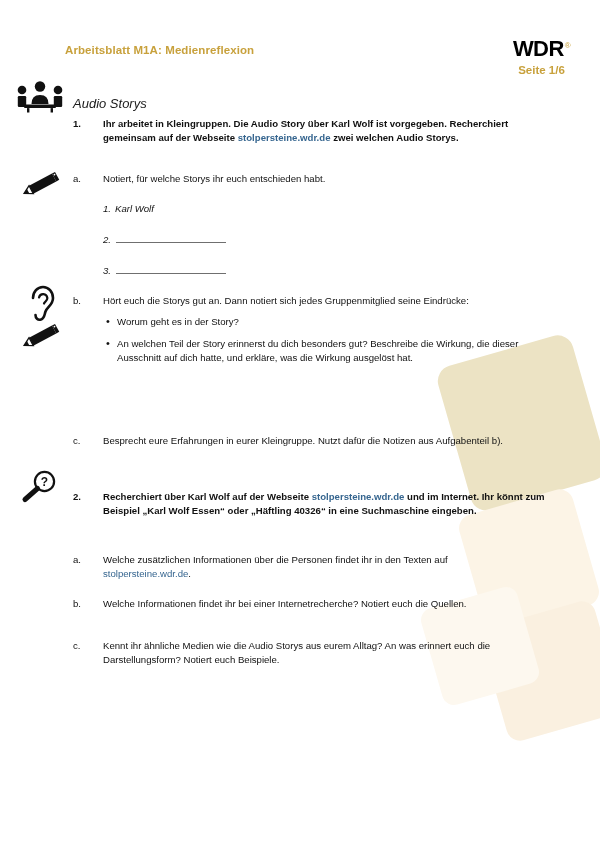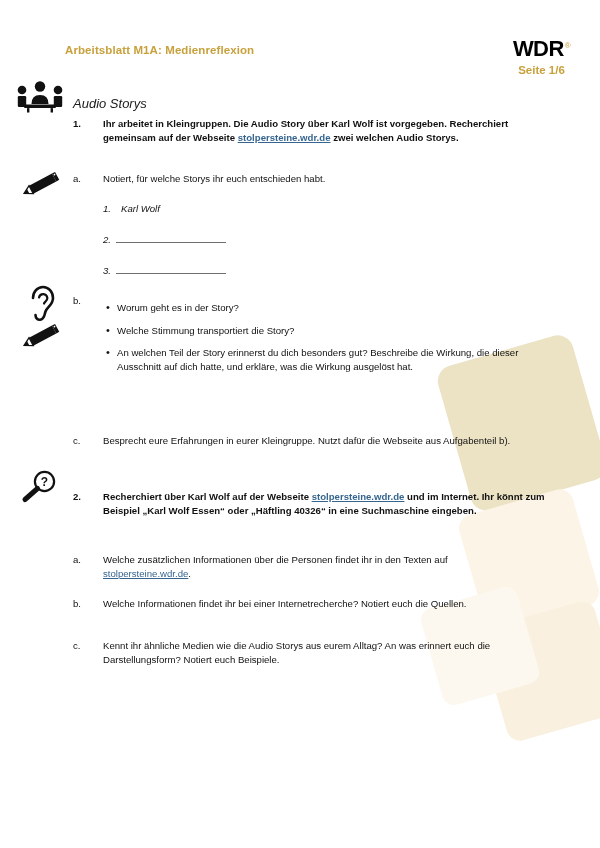--- a/index.html
+++ b/index.html
@@ -135,21 +135,20 @@
     width: 26px;
     font-size: 9.6px;
     color: #111111;
   }
   .marker.bold { font-weight: 700; }
   .body-text { margin-left: 30px; }
   .body-text.bold { font-weight: 700; }
 
   a.link, .link {
     color: #35658f;
-    text-decoration: underline;
   }
 
   ul.bullets {
     margin: 7px 0 0 44px;
     padding: 0;
     list-style: none;
   }
   ul.bullets li {
     position: relative;
     margin-bottom: 9px;
@@ -175,21 +174,21 @@
     align-items: baseline;
   }
   .ans-num { width: 11px; display: inline-block; }
   .ans-line {
     display: inline-block;
     width: 110px;
     border-bottom: 1px solid #6f6f6f;
     height: 10px;
     margin-left: 2px;
   }
-  .ans-txt { margin-left: 7px; }
+  .ans-txt { margin-left: 1px; }
 </style>
 </head>
 <body>
 
 <div class="page">
 
   <div class="deco-layer">
     <div class="deco deco-main"></div>
     <div class="deco deco-light-1"></div>
     <div class="deco deco-light-2"></div>
@@ -278,30 +277,30 @@
           <path d="M16 12.5 L8 17 L16 21.5 Z" fill="#fff" stroke="#111" stroke-width="1.3"></path>
           <path d="M12.6 14.4 L8 17 L12.6 19.6 Z" fill="#111"></path>
           <rect x="42" y="12.5" width="3.4" height="9" fill="#111"></rect>
           <circle cx="43.7" cy="14.6" r="0.9" fill="#fff"></circle>
         </g>
       </svg>
     </div>
 
     <div class="blk" style="left:73px; top:294px; width:450px;">
       <span class="marker">b.</span>
+      <div class="body-text">Hört euch die Storys gut an. Dann notiert sich jedes Gruppenmitglied seine Eindrücke:</div>
       <ul class="bullets">
         <li>Worum geht es in der Story?</li>
-        <li>Welche Stimmung transportiert die Story?</li>
         <li>An welchen Teil der Story erinnerst du dich besonders gut? Beschreibe die Wirkung, die dieser Ausschnitt auf dich hatte, und erkläre, was die Wirkung ausgelöst hat.</li>
       </ul>
     </div>
 
     <div class="blk" style="left:73px; top:434px; width:440px;">
       <span class="marker">c.</span>
-      <div class="body-text">Besprecht eure Erfahrungen in eurer Kleingruppe. Nutzt dafür die Webseite aus Aufgabenteil b).</div>
+      <div class="body-text">Besprecht eure Erfahrungen in eurer Kleingruppe. Nutzt dafür die Notizen aus Aufgabenteil b).</div>
     </div>
 
     <div class="gutter-icon" style="top:468px;">
       <svg width="52" height="40" viewBox="0 0 52 40">
         <g fill="none" stroke="#111" stroke-width="2.2">
           <circle cx="30.5" cy="13.5" r="9.6"></circle>
         </g>
         <line x1="23.5" y1="20.5" x2="11" y2="31.5" stroke="#111" stroke-width="5" stroke-linecap="round"></line>
         <text x="30.5" y="18.4" font-family="'Liberation Sans', sans-serif" font-size="12" font-weight="700" fill="#111" text-anchor="middle">?</text>
       </svg>

